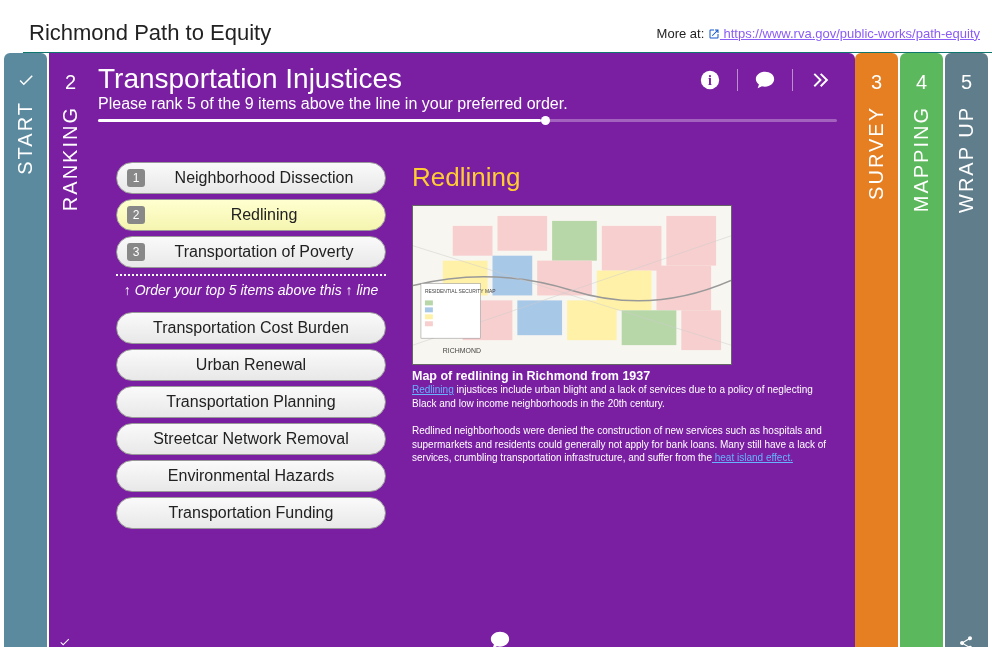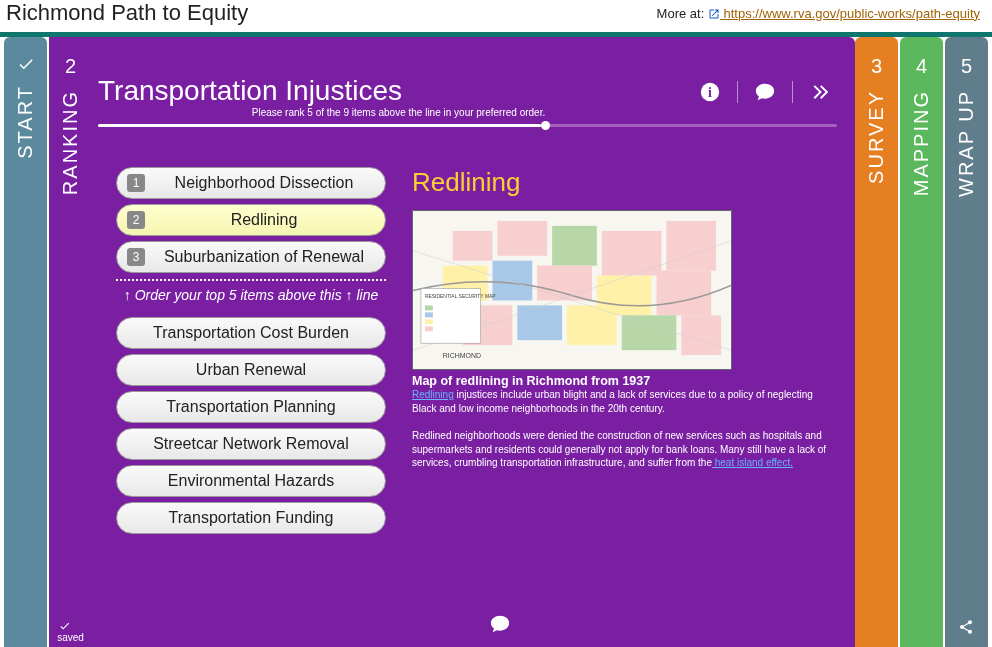--- a/index.html
+++ b/index.html
@@ -1,38 +1,38 @@
 <!DOCTYPE html>
 <html><head>
 <meta charset="utf-8">
 <style>
 * { margin: 0; padding: 0; box-sizing: border-box; }
 body { font-family: Arial, Helvetica, sans-serif; background: #fff; width: 992px; height: 647px; overflow: hidden; }
-.header { display: flex; justify-content: space-between; align-items: center; padding: 0 12px 6px 6px; background: #fff; border-bottom: 5px solid #0f766e; }
+.header { display: flex; justify-content: space-between; align-items: center; padding: 20px 12px 6px 6px; background: #fff; border-bottom: 1px solid #0f766e; margin-left: 23px; }
 .header-title { font-size: 22px; font-weight: 400; color: #222; }
 .header-link { font-size: 13px; color: #222; }
-.header-link a { color: #a16207; text-decoration: underline; }
+.header-link a { color: #8b5cf6; text-decoration: underline; }
 .ext-icon { display: inline-block; width: 12px; height: 12px; vertical-align: middle; }
 .app { display: flex; height: 614px; padding: 0 4px 4px 4px; }
 .tab { color: #fff; display: flex; flex-direction: column; align-items: center; border-radius: 6px 6px 0 0; margin-right: 2px; position: relative; }
 .tab.collapsed { width: 43px; }
 .tab-num { font-size: 20px; margin-top: 18px; margin-bottom: 12px; }
 .tab-check { margin-top: 18px; margin-bottom: 12px; }
 .tab-label { writing-mode: vertical-rl; transform: rotate(180deg); font-size: 20px; letter-spacing: 2px; }
 .tab-start { background: #5b8a9f; }
 .tab-ranking-side { background: #7a1fa2; width: 43px; display: flex; flex-direction: column; align-items: center; color: #fff; }
 .tab-survey { background: #e67e22; }
 .tab-mapping { background: #5cb85c; }
 .tab-wrapup { background: #607d8b; }
 .main { background: #7a1fa2; flex: 1; display: flex; border-radius: 6px 6px 0 0; color: #fff; position: relative; }
 .main-content { flex: 1; padding: 10px 18px 10px 0; display: flex; flex-direction: column; }
-.main-header { display: flex; align-items: flex-start; padding-left: 6px; margin-top: 28px; }
+.main-header { display: flex; align-items: flex-start; padding-left: 6px; }
 .main-title-block { flex: 1; }
 .main-title { font-size: 28px; font-weight: 400; color: #fff; }
-.main-subtitle { font-size: 10px; text-align: center; }
+.main-subtitle { font-size: 16px; }
 .main-icons { display: flex; align-items: center; gap: 16px; padding-top: 6px; padding-right: 6px; }
 .icon-btn { color: #fff; cursor: pointer; }
 .icon-sep { width: 1px; height: 22px; background: rgba(255,255,255,0.5); }
 .progress { height: 3px; background: rgba(255,255,255,0.3); margin: 6px 0 0 6px; position: relative; border-radius: 2px; }
 .progress-fill { height: 100%; background: #fff; width: 60%; border-radius: 2px; }
 .progress-knob { position: absolute; left: 60%; top: -3px; width: 9px; height: 9px; background: #fff; border-radius: 50%; }
 .body-cols { display: flex; flex: 1; gap: 26px; padding: 40px 6px 6px 24px; overflow: hidden; }
 .left-col { width: 270px; }
 .right-col { flex: 1; }
 .rank-item { background: linear-gradient(#fafafa,#e8e8e8); color: #222; border-radius: 16px; padding: 6px 10px; margin-bottom: 5px; display: flex; align-items: center; font-size: 16px; cursor: grab; border: 1px solid #999; }
@@ -126,21 +126,21 @@
               <div class="rank-item">
                 <span class="rank-num">1</span>
                 <span class="rank-label">Neighborhood Dissection</span>
               </div>
               <div class="rank-item selected">
                 <span class="rank-num">2</span>
                 <span class="rank-label">Redlining</span>
               </div>
               <div class="rank-item">
                 <span class="rank-num">3</span>
-                <span class="rank-label">Suburbanization of Renewal</span>
+                <span class="rank-label">Transportation of Poverty</span>
               </div>
             </div>
           <div class="divider-line"></div>
           <div class="divider-text">↑ Order your top 5 items above this ↑ line</div>
           <div id="unranked-list">
               <div class="rank-item">
                 <span class="rank-label">Transportation Cost Burden</span>
               </div>
               <div class="rank-item">
                 <span class="rank-label">Urban Renewal</span>

